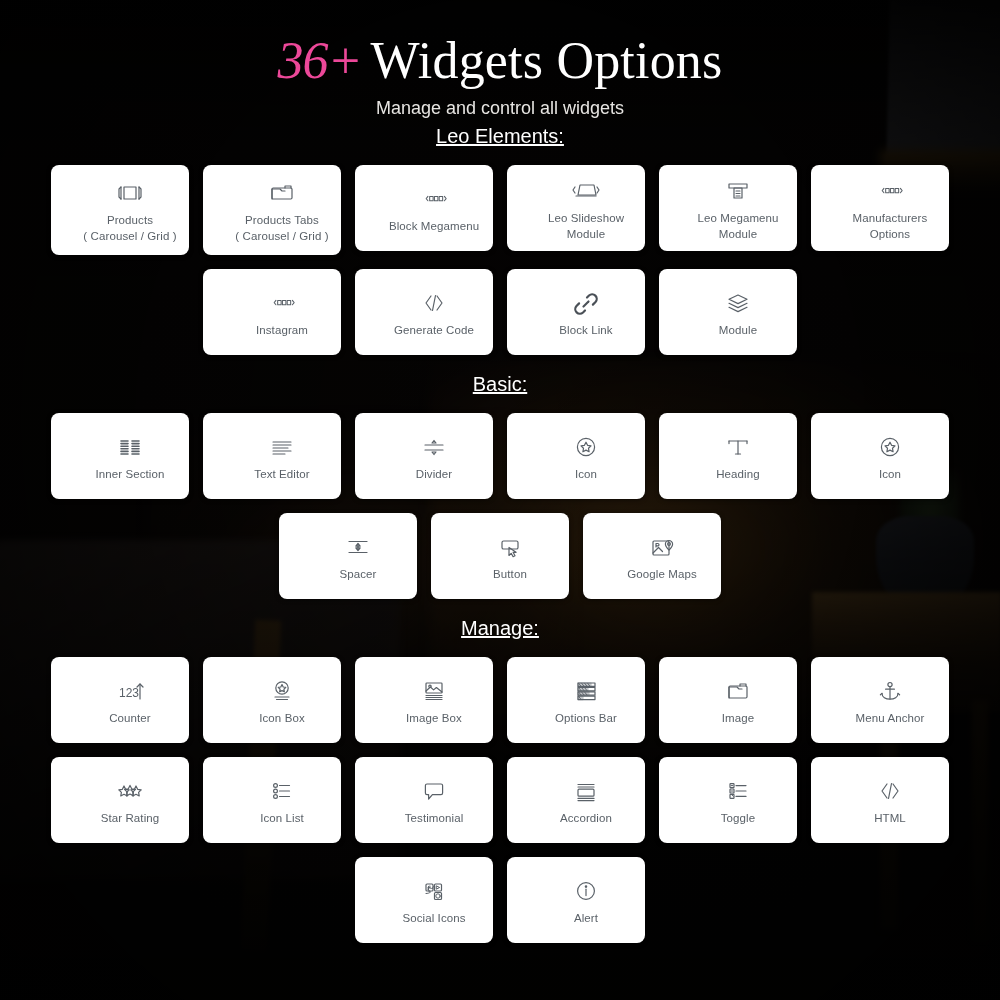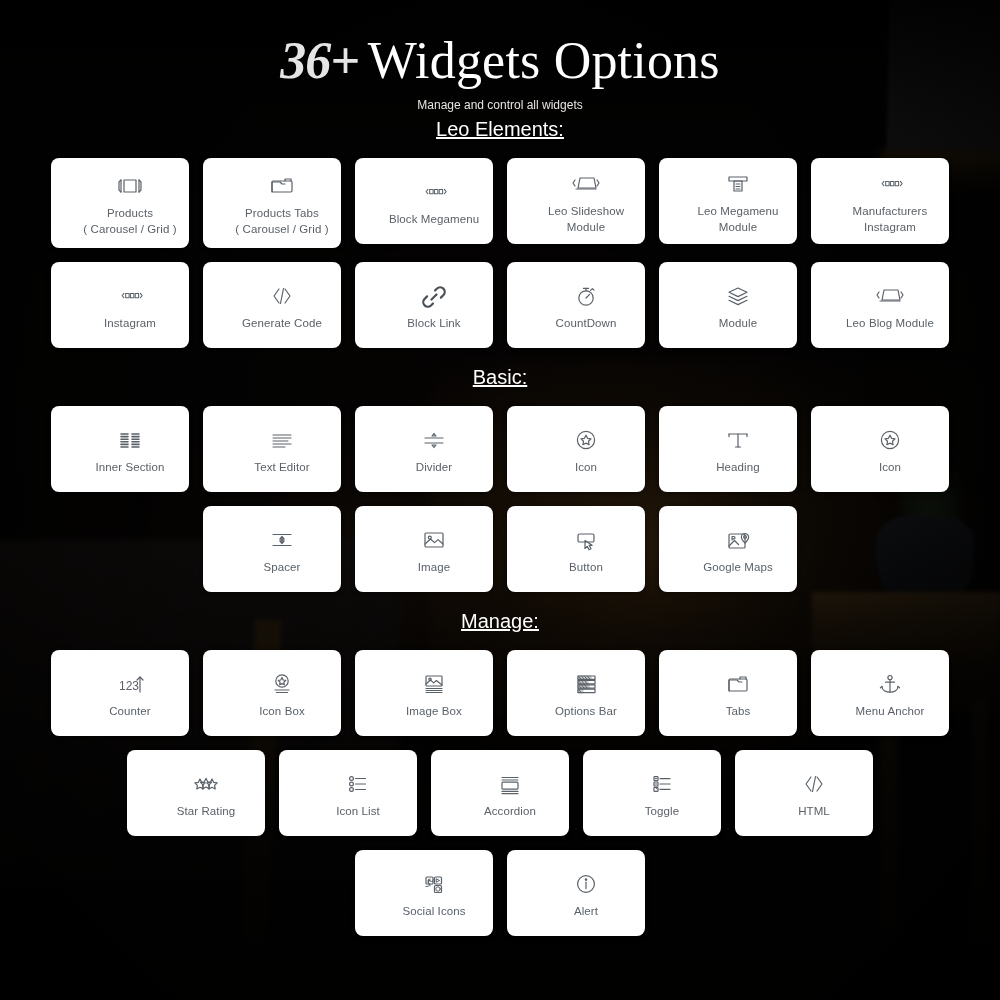--- a/index.html
+++ b/index.html
@@ -113,29 +113,29 @@
 
   .hero-title {
     font-family: "Liberation Serif", serif;
     font-size: 52px;
     line-height: 1.08;
     color: #ffffff;
     font-weight: 400;
     letter-spacing: 0.2px;
   }
   .hero-title .count {
-    color: #e5e5e5;
+    color: #ec4899;
     font-style: italic;
-    font-weight: 700;
+    font-weight: 400;
     letter-spacing: -1px;
     margin-right: 9px;
   }
   .hero-sub {
     margin-top: 9px;
-    font-size: 12px;
+    font-size: 18px;
     color: #e7e5e2;
     font-weight: 400;
   }
 
   .section { margin-top: 22px; }
   .section-title {
     text-align: center;
     color: #ffffff;
     font-size: 20px;
     font-weight: 400;
@@ -274,21 +274,21 @@
           </div>
           <div class="card">
             <div class="card-icon">
               <svg width="34" height="26" viewBox="0 0 34 30" fill="none" stroke="#5a6168" stroke-width="1.2" stroke-linecap="round" stroke-linejoin="round">
                 <rect x="12" y="12" width="4" height="5"></rect>
                 <rect x="17.5" y="12" width="4" height="5"></rect>
                 <rect x="23" y="12" width="4" height="5"></rect>
                 <path d="M10 12l-2 2.5 2 2.5M29 12l2 2.5-2 2.5"></path>
               </svg>
             </div>
-            <div class="card-label">Manufacturers Instagram</div>
+            <div class="card-label">Manufacturers Options</div>
           </div>
         </div>
         <div class="row">
           <div class="card">
             <div class="card-icon">
               <svg width="34" height="26" viewBox="0 0 34 30" fill="none" stroke="#5a6168" stroke-width="1.2" stroke-linecap="round" stroke-linejoin="round">
                 <rect x="12" y="12" width="4" height="5"></rect>
                 <rect x="17.5" y="12" width="4" height="5"></rect>
                 <rect x="23" y="12" width="4" height="5"></rect>
                 <path d="M10 12l-2 2.5 2 2.5M29 12l2 2.5-2 2.5"></path>
@@ -311,48 +311,26 @@
                 <path d="M12.5 17.5l5-5"></path>
                 <path d="M16 8.5l2-2a4.6 4.6 0 016.5 6.5l-2.6 2.6"></path>
                 <path d="M14 21.5l-2 2a4.6 4.6 0 01-6.5-6.5l2.6-2.6"></path>
               </svg>
             </div>
             <div class="card-label">Block Link</div>
           </div>
           <div class="card">
             <div class="card-icon">
               <svg width="34" height="30" viewBox="0 0 34 30" fill="none" stroke="#5a6168" stroke-width="1.2" stroke-linecap="round" stroke-linejoin="round">
-                <circle cx="17" cy="17" r="7.2"></circle>
-                <path d="M17 17l3.6-3.6"></path>
-                <path d="M14.4 7.4h5.2"></path>
-                <path d="M17 7.4v2.4"></path>
-                <path d="M21.6 9.4l1.8-1.8 1.6 1.6"></path>
-              </svg>
-            </div>
-            <div class="card-label">CountDown</div>
-          </div>
-          <div class="card">
-            <div class="card-icon">
-              <svg width="34" height="30" viewBox="0 0 34 30" fill="none" stroke="#5a6168" stroke-width="1.2" stroke-linecap="round" stroke-linejoin="round">
                 <path d="M17 7l9 4.3-9 4.3-9-4.3z"></path>
                 <path d="M8 15.3l9 4.3 9-4.3"></path>
                 <path d="M8 19.3l9 4.3 9-4.3"></path>
               </svg>
             </div>
             <div class="card-label">Module</div>
-          </div>
-          <div class="card">
-            <div class="card-icon">
-              <svg width="34" height="30" viewBox="0 0 34 30" fill="none" stroke="#5a6168" stroke-width="1.2" stroke-linecap="round" stroke-linejoin="round">
-                <path d="M11 9h14l2 10H9z"></path>
-                <path d="M7 20h20"></path>
-                <path d="M6 11l-2 3 2 3M28 11l2 3-2 3"></path>
-              </svg>
-            </div>
-            <div class="card-label">Leo Blog Module</div>
           </div>
         </div>
       </div>
       <div class="section gap-s2">
         <div class="section-title">Basic:</div>
         <div class="row">
           <div class="card">
             <div class="card-icon">
               <svg width="32" height="28" viewBox="0 0 32 28" fill="none" stroke="#5a6168" stroke-width="1.6" stroke-linecap="round">
                 <path d="M7 8h7M7 10.6h7M7 13.2h7M7 15.8h7M7 18.4h7M7 21h7"></path>
@@ -415,30 +393,20 @@
             <div class="card-icon">
               <svg width="34" height="30" viewBox="0 0 34 30" fill="none" stroke="#5a6168" stroke-width="1.2" stroke-linecap="round" stroke-linejoin="round">
                 <path d="M8 9.5h18"></path>
                 <path d="M8 20.5h18"></path>
                 <path d="M17 11.5l2.2 2.6h-4.4z"></path>
                 <path d="M17 18.5l2.2-2.6h-4.4z"></path>
                 <path d="M17 13.5v3"></path>
               </svg>
             </div>
             <div class="card-label">Spacer</div>
-          </div>
-          <div class="card">
-            <div class="card-icon">
-              <svg width="34" height="30" viewBox="0 0 34 30" fill="none" stroke="#5a6168" stroke-width="1.2" stroke-linecap="round" stroke-linejoin="round">
-                <rect x="8" y="8" width="18" height="14" rx="1"></rect>
-                <circle cx="12.8" cy="12.6" r="1.5"></circle>
-                <path d="M8 19l5.5-5 4 3.6 3.5-3 5 4.4"></path>
-              </svg>
-            </div>
-            <div class="card-label">Image</div>
           </div>
           <div class="card">
             <div class="card-icon">
               <svg width="34" height="30" viewBox="0 0 34 30" fill="none" stroke="#5a6168" stroke-width="1.2" stroke-linecap="round" stroke-linejoin="round">
                 <rect x="9" y="9" width="16" height="8" rx="1.6"></rect>
                 <path d="M16 15.5v8l2.2-2.2 1.9 3.4 1.9-1-1.9-3.4 3 0z"></path>
               </svg>
             </div>
             <div class="card-label">Button</div>
           </div>
@@ -504,21 +472,21 @@
             <div class="card-label">Options Bar</div>
           </div>
           <div class="card">
             <div class="card-icon">
               <svg width="34" height="30" viewBox="0 0 34 30" fill="none" stroke="#5a6168" stroke-width="1.2" stroke-linecap="round" stroke-linejoin="round">
                 <path d="M8 22V11h8l2 2h3"></path>
                 <rect x="8" y="10" width="18" height="12" rx="1.2"></rect>
                 <path d="M19 10V8h6v2"></path>
               </svg>
             </div>
-            <div class="card-label">Tabs</div>
+            <div class="card-label">Image</div>
           </div>
           <div class="card">
             <div class="card-icon">
               <svg width="34" height="30" viewBox="0 0 34 30" fill="none" stroke="#5a6168" stroke-width="1.2" stroke-linecap="round" stroke-linejoin="round">
                 <circle cx="17" cy="8.6" r="2.1"></circle>
                 <path d="M17 10.7V23"></path>
                 <path d="M12.6 13.2h8.8"></path>
                 <path d="M9 17.4c0 3.6 3.6 5.8 8 5.8s8-2.2 8-5.8"></path>
                 <path d="M9 17.4l-1.6 1.4M25 17.4l1.6 1.4"></path>
               </svg>
@@ -540,20 +508,28 @@
           <div class="card">
             <div class="card-icon">
               <svg width="34" height="30" viewBox="0 0 34 30" fill="none" stroke="#5a6168" stroke-width="1.2" stroke-linecap="round" stroke-linejoin="round">
                 <circle cx="10.5" cy="9.5" r="1.9"></circle>
                 <circle cx="10.5" cy="15" r="1.9"></circle>
                 <circle cx="10.5" cy="20.5" r="1.9"></circle>
                 <path d="M14.5 9.5h10M14.5 15h10M14.5 20.5h10"></path>
               </svg>
             </div>
             <div class="card-label">Icon List</div>
+          </div>
+          <div class="card">
+            <div class="card-icon">
+              <svg width="34" height="30" viewBox="0 0 34 30" fill="none" stroke="#5a6168" stroke-width="1.2" stroke-linecap="round" stroke-linejoin="round">
+                <path d="M10 8h14a1.6 1.6 0 011.6 1.6v7.4A1.6 1.6 0 0124 18.6h-8.6L11.6 23v-4.4h-1.6A1.6 1.6 0 018.4 17V9.6A1.6 1.6 0 0110 8z"></path>
+              </svg>
+            </div>
+            <div class="card-label">Testimonial</div>
           </div>
           <div class="card">
             <div class="card-icon">
               <svg width="34" height="30" viewBox="0 0 34 30" fill="none" stroke="#5a6168" stroke-width="1.2" stroke-linecap="round" stroke-linejoin="round">
                 <path d="M9 8.5h16M9 11h16"></path>
                 <rect x="9" y="13.2" width="16" height="7" rx="1"></rect>
                 <path d="M9 22.4h16M9 24.6h16"></path>
               </svg>
             </div>
             <div class="card-label">Accordion</div>

